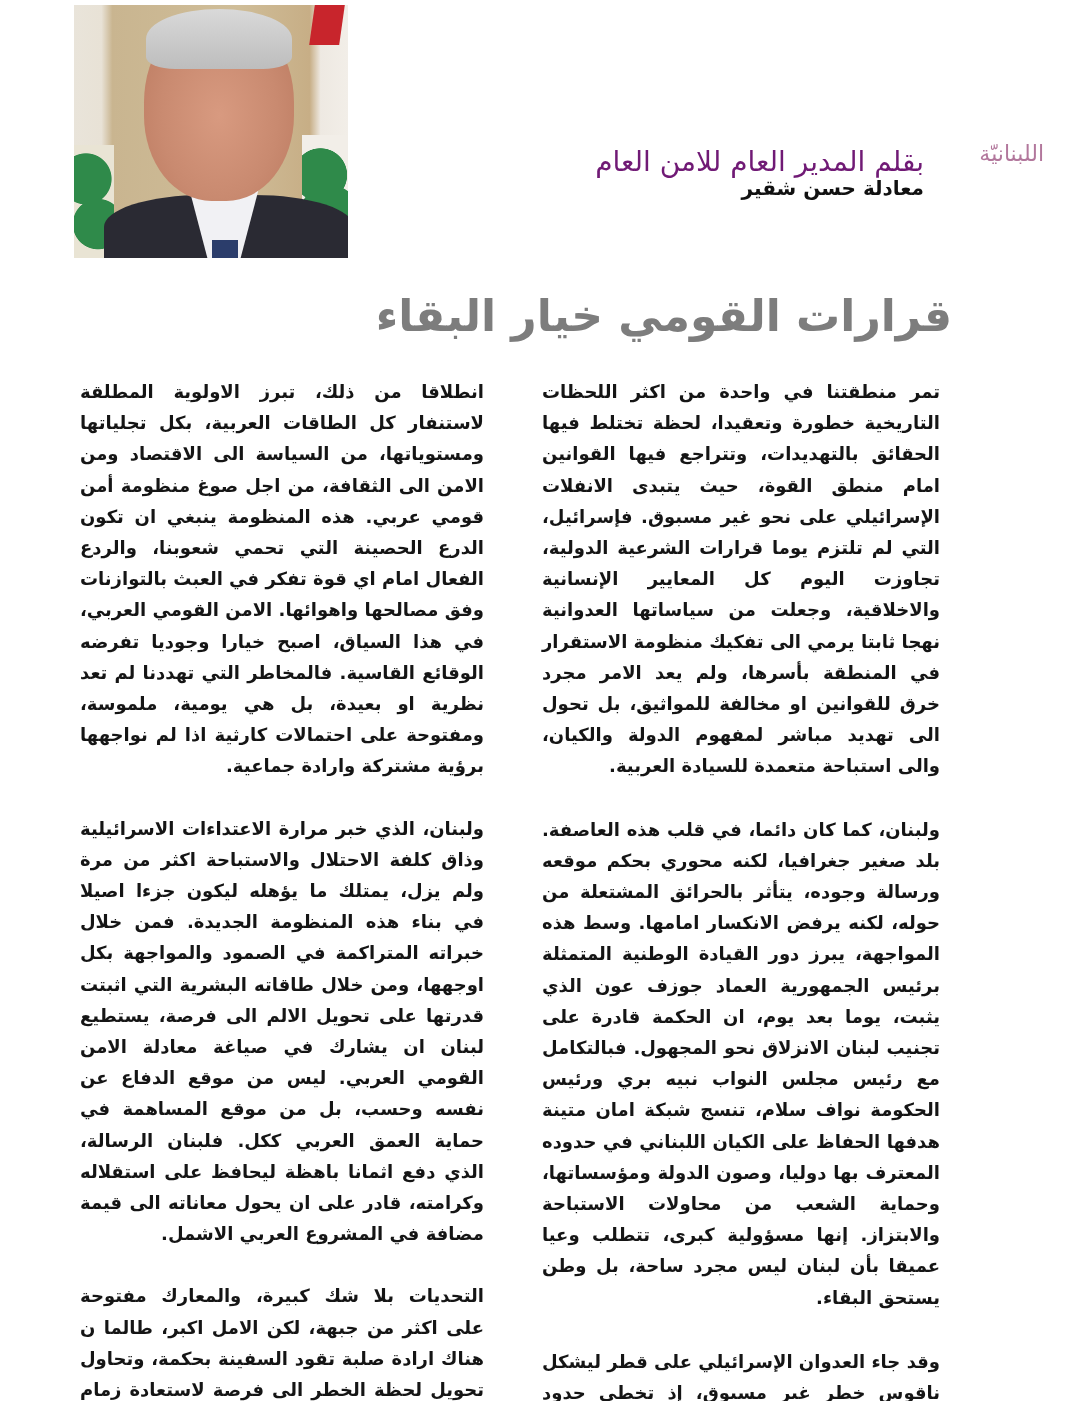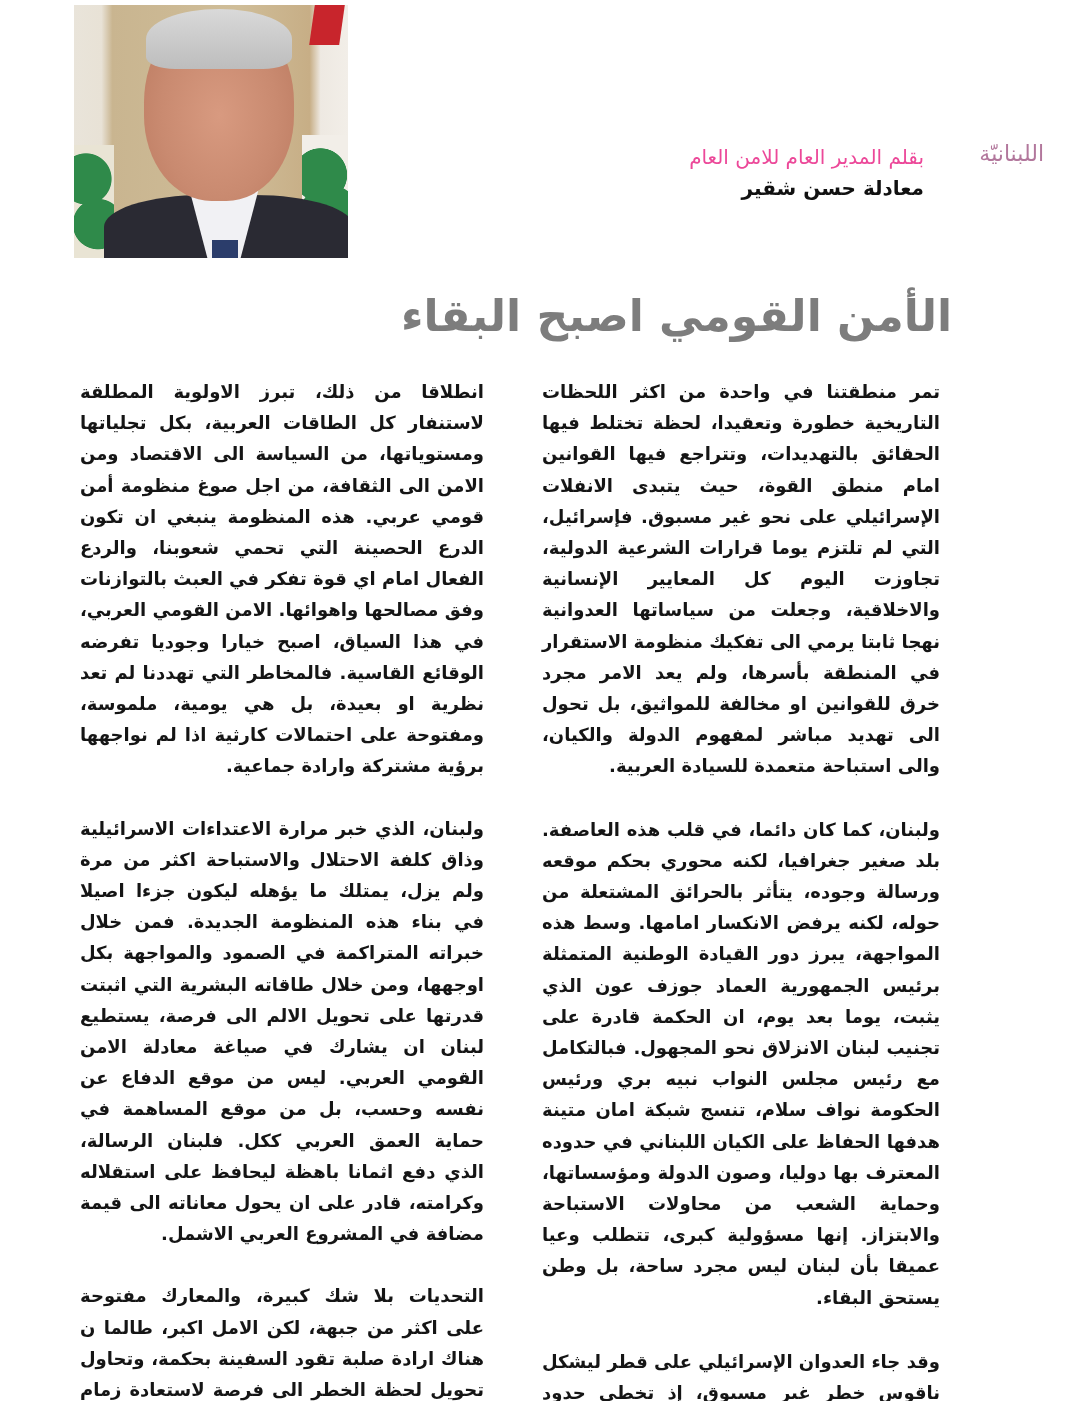--- a/index.html
+++ b/index.html
@@ -14,21 +14,21 @@
            background: radial-gradient(circle at 40% 40%, #2f8a4a 0 40%, transparent 41%), radial-gradient(circle at 60% 80%, #2f8a4a 0 35%, transparent 36%), #f2eee8; }
   .photo .head { position: absolute; left: 70px; top: 6px; width: 150px; height: 190px; border-radius: 48% 48% 45% 45%;
            background: radial-gradient(ellipse at 50% 55%, #d89a80 0%, #c98a70 55%, #b9785e 100%); }
   .photo .hair { position: absolute; left: 72px; top: 4px; width: 146px; height: 60px; border-radius: 50% 50% 20% 20%;
            background: linear-gradient(#d9d9d9, #bdbdbd); }
   .photo .suit { position: absolute; left: 30px; top: 190px; width: 250px; height: 80px; border-radius: 40% 40% 0 0; background: #2a2a33; }
   .photo .shirt { position: absolute; left: 115px; top: 183px; width: 70px; height: 80px; background: #f1f1f4;
            clip-path: polygon(0 0, 100% 0, 70% 100%, 30% 100%); }
   .photo .tie { position: absolute; left: 138px; top: 235px; width: 26px; height: 30px; background: #2b3d6b; }
   .section-label { position: absolute; right: 36px; top: 141px; font-size: 22px; color: #b2779c; letter-spacing: 0.5px; }
-  .byline { position: absolute; right: 156px; top: 145px; font-size: 20px; color: #ec4899; direction: rtl; }
+  .byline { position: absolute; right: 156px; top: 145px; font-size: 28px; color: #701a75; direction: rtl; }
   .author { position: absolute; right: 156px; top: 176px; font-size: 20px; font-weight: bold; color: #111; direction: rtl; }
 
   .title { position: absolute; right: 128px; top: 290px; font-size: 44px; font-weight: bold; color: #7d7d7d; direction: rtl; letter-spacing: 1px; }
 
   .col { position: absolute; direction: rtl; text-align: justify; text-align-last: right;
          font-size: 18px; line-height: 31.2px; font-weight: bold; color: #151515; }
   .col p { margin: 8px; }
   .col-right { left: 534px; width: 414px; top: 368px; }
   .col-left { left: 72px; width: 420px; top: 368px; }
   .col-right p.p2 { margin-top: 32px; }
@@ -47,21 +47,21 @@
   <div class="shirt"></div>
   <div class="tie"></div>
   <div class="head"></div>
   <div class="hair"></div>
 </div>
 
 <div class="section-label">اللبنانيّة</div>
 <div class="byline">بقلم المدير العام للامن العام</div>
 <div class="author">معادلة حسن شقير</div>
 
-<h1 class="title" style="margin:0;">الأمن القومي اصبح البقاء</h1>
+<h1 class="title" style="margin:0;">قرارات القومي خيار البقاء</h1>
 
 <div class="col col-right">
   <p class="p1">تمر منطقتنا في واحدة من اكثر اللحظات التاريخية خطورة وتعقيدا، لحظة تختلط فيها الحقائق بالتهديدات، وتتراجع فيها القوانين امام منطق القوة، حيث يتبدى الانفلات الإسرائيلي على نحو غير مسبوق. فإسرائيل، التي لم تلتزم يوما قرارات الشرعية الدولية، تجاوزت اليوم كل المعايير الإنسانية والاخلاقية، وجعلت من سياساتها العدوانية نهجا ثابتا يرمي الى تفكيك منظومة الاستقرار في المنطقة بأسرها، ولم يعد الامر مجرد خرق للقوانين او مخالفة للمواثيق، بل تحول الى تهديد مباشر لمفهوم الدولة والكيان، والى استباحة متعمدة للسيادة العربية.</p>
   <p class="p2">ولبنان، كما كان دائما، في قلب هذه العاصفة. بلد صغير جغرافيا، لكنه محوري بحكم موقعه ورسالة وجوده، يتأثر بالحرائق المشتعلة من حوله، لكنه يرفض الانكسار امامها. وسط هذه المواجهة، يبرز دور القيادة الوطنية المتمثلة برئيس الجمهورية العماد جوزف عون الذي يثبت، يوما بعد يوم، ان الحكمة قادرة على تجنيب لبنان الانزلاق نحو المجهول. فبالتكامل مع رئيس مجلس النواب نبيه بري ورئيس الحكومة نواف سلام، تنسج شبكة امان متينة هدفها الحفاظ على الكيان اللبناني في حدوده المعترف بها دوليا، وصون الدولة ومؤسساتها، وحماية الشعب من محاولات الاستباحة والابتزاز. إنها مسؤولية كبرى، تتطلب وعيا عميقا بأن لبنان ليس مجرد ساحة، بل وطن يستحق البقاء.</p>
   <p class="p3">وقد جاء العدوان الإسرائيلي على قطر ليشكل ناقوس خطر غير مسبوق، إذ تخطى حدود الضغط التقليدي الى محاولة اغتيال فكرة الحوار نفسها. فالهجوم على دولة جعلت من الوساطة والتفاوض رسالة ودورا، كان في جوهره محاولة لتصفية قيم الحل السلمي من الاساس. لكن ما استوقف الجميع هذه المرة، ان الرد العربي جاء مختلفا. فمن قمة الدوحة الى اروقة الأمم المتحدة، ارتفع صوت واحد يجمع بين الحكمة والحزم. كان ذلك الصوت مثابة نقطة انعطاف اعادت الاعتبار الى فكرة التضامن الفعلي، ودفعت الى مسار مغاير لما اعتدناه من ردود افعال شكلية لا تسمن ولا تغني من جوع. لقد بدا واضحا أن زمن الاكتفاء بالشجب قد ولى، واننا امام وعي جديد بضرورة الانتقال الى المبادرات الفاعلة.</p>
 </div>
 
 <div class="col col-left">
   <p class="p1">انطلاقا من ذلك، تبرز الاولوية المطلقة لاستنفار كل الطاقات العربية، بكل تجلياتها ومستوياتها، من السياسة الى الاقتصاد ومن الامن الى الثقافة، من اجل صوغ منظومة أمن قومي عربي. هذه المنظومة ينبغي ان تكون الدرع الحصينة التي تحمي شعوبنا، والردع الفعال امام اي قوة تفكر في العبث بالتوازنات وفق مصالحها واهوائها. الامن القومي العربي، في هذا السياق، اصبح خيارا وجوديا تفرضه الوقائع القاسية. فالمخاطر التي تهددنا لم تعد نظرية او بعيدة، بل هي يومية، ملموسة، ومفتوحة على احتمالات كارثية اذا لم نواجهها برؤية مشتركة وارادة جماعية.</p>
   <p class="p2">ولبنان، الذي خبر مرارة الاعتداءات الاسرائيلية وذاق كلفة الاحتلال والاستباحة اكثر من مرة ولم يزل، يمتلك ما يؤهله ليكون جزءا اصيلا في بناء هذه المنظومة الجديدة. فمن خلال خبراته المتراكمة في الصمود والمواجهة بكل اوجهها، ومن خلال طاقاته البشرية التي اثبتت قدرتها على تحويل الالم الى فرصة، يستطيع لبنان ان يشارك في صياغة معادلة الامن القومي العربي. ليس من موقع الدفاع عن نفسه وحسب، بل من موقع المساهمة في حماية العمق العربي ككل. فلبنان الرسالة، الذي دفع اثمانا باهظة ليحافظ على استقلاله وكرامته، قادر على ان يحول معاناته الى قيمة مضافة في المشروع العربي الاشمل.</p>

